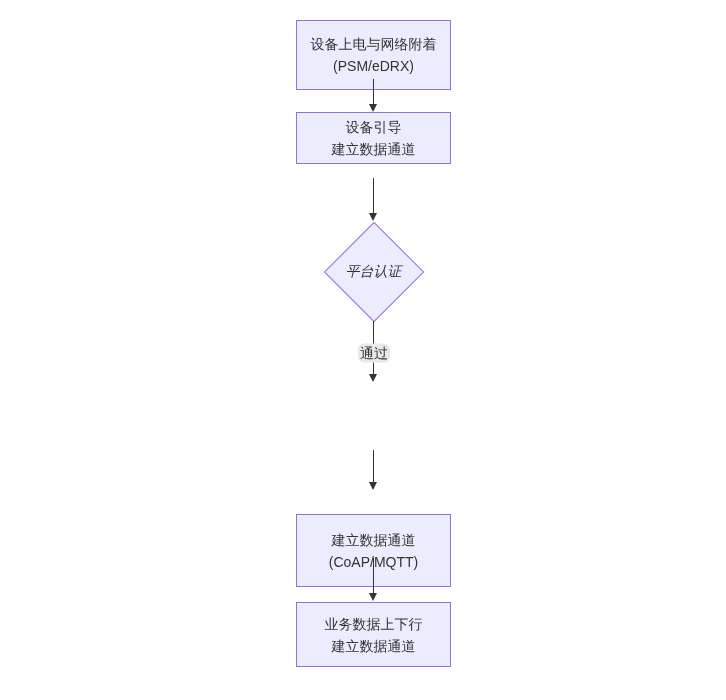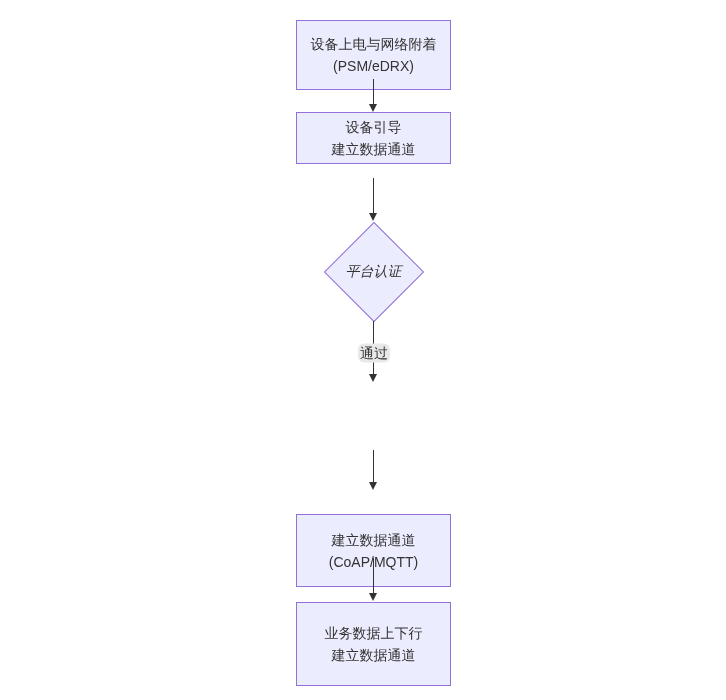--- a/index.html
+++ b/index.html
@@ -149,18 +149,18 @@
   <div class="node" style="top: 514px; height: 73px; text-align: right;">
     <span>建立数据通道</span>
     <span>(CoAP/MQTT)</span>
   </div>
 
   <div class="arrow" style="top: 558px; height: 43px;">
     <div class="line"></div>
     <div class="head"></div>
   </div>
 
-  <div class="node" style="top: 602px; height: 84px;">
+  <div class="node" style="top: 602px; height: 65px;">
     <span>业务数据上下行</span>
     <span>建立数据通道</span>
   </div>
 
 </div>
 
 </body></html>

